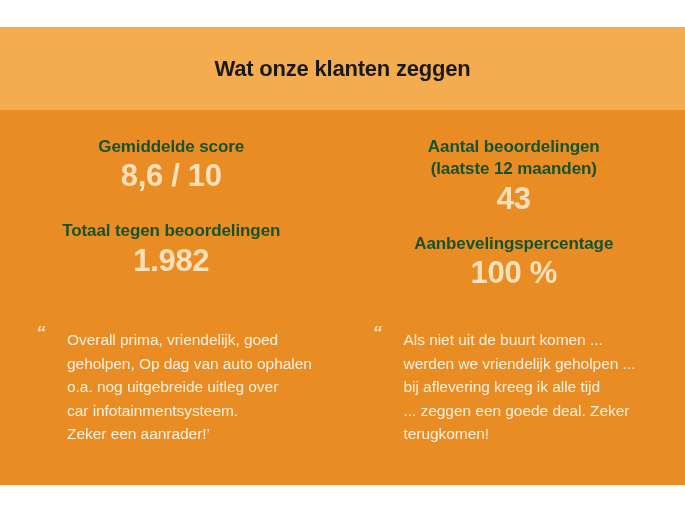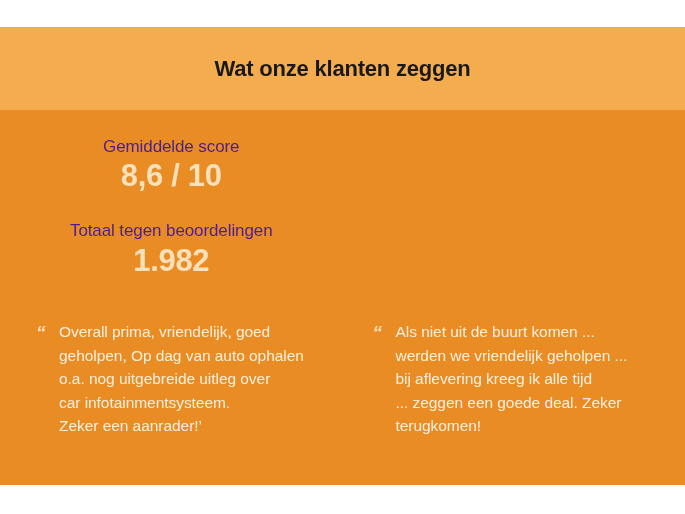--- a/index.html
+++ b/index.html
@@ -68,22 +68,22 @@
   }
   .stat-block.second {
     margin-top: 26px;
   }
   .col-right .stat-block.second {
     margin-top: 16px;
   }
 
   .stat-label {
     font-size: 17px;
-    font-weight: normal;
-    color: #4c1d95;
+    font-weight: bold;
+    color: #14532d;
     line-height: 1.32;
     letter-spacing: -0.1px;
     margin: 0;
     white-space: pre-line;
   }
 
   .stat-value {
     font-size: 31px;
     font-weight: bold;
     color: #fae1bc;
@@ -123,21 +123,21 @@
     user-select: none;
   }
 
   .quote-text {
     flex: 1 1 auto;
     font-size: 15.5px;
     font-weight: normal;
     color: #fdf0df;
     line-height: 1.52;
     letter-spacing: -0.05px;
-    margin: 0;
+    margin: 8px;
     white-space: pre-line;
   }
 
   .bottom-strip {
     position: absolute;
     left: 0;
     top: 485px;
     width: 685px;
     height: 29px;
     background: #ffffff;
@@ -168,20 +168,31 @@
       <div class="stat-block">
         <p class="stat-label">Gemiddelde score</p>
         <p class="stat-value">8,6 / 10</p>
       </div>
       <div class="stat-block second">
         <p class="stat-label">Totaal tegen beoordelingen</p>
         <p class="stat-value">1.982</p>
       </div>
     </div>
 
+    <div class="stats-col col-right">
+      <div class="stat-block">
+        <p class="stat-label">Aantal beoordelingen
+(laatste 12 maanden)</p>
+        <p class="stat-value">43</p>
+      </div>
+      <div class="stat-block second">
+        <p class="stat-label">Aanbevelingspercentage</p>
+        <p class="stat-value">100 %</p>
+      </div>
+    </div>
 
   </div>
 
   <div class="quotes">
 
     <div class="quote-col left">
       <span class="quote-mark">“</span>
       <p class="quote-text">Overall prima, vriendelijk, goed
 geholpen, Op dag van auto ophalen
 o.a. nog uitgebreide uitleg over

